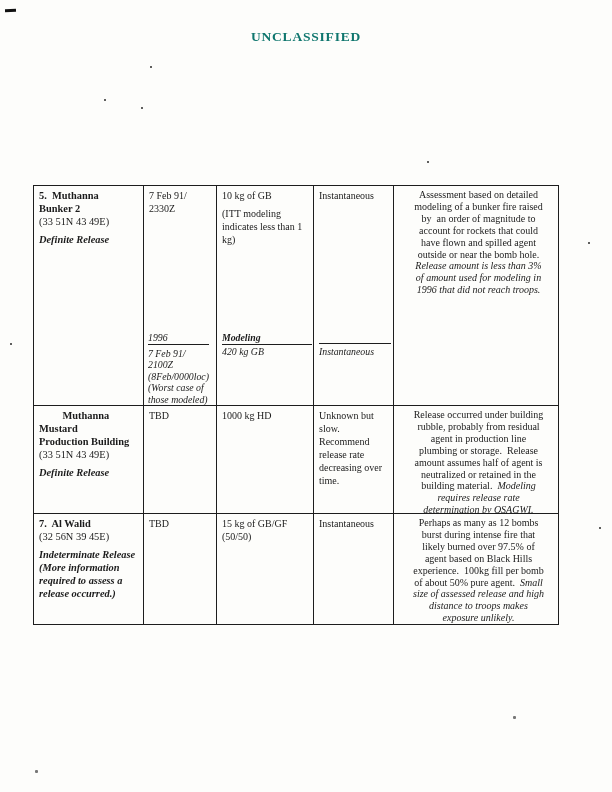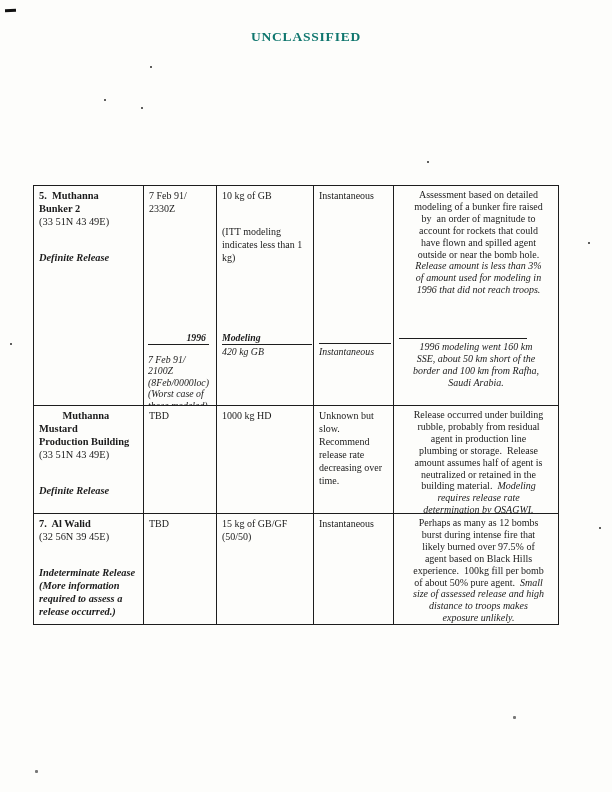--- a/index.html
+++ b/index.html
@@ -37,26 +37,26 @@
     white-space:pre-wrap;
     overflow:hidden;
   }
   .cell.cr{border-right:1.4px solid #1d1d1d;}
   .cell.cb{border-bottom:1.4px solid #1d1d1d;}
   .c1{font-size:10.4px;}
   .c5{font-size:10px;line-height:11.9px;text-align:center;}
   .b{font-weight:bold;}
   .i{font-style:italic;}
   .bi{font-weight:bold;font-style:italic;}
-  .gap{display:block;margin-top:23px;}
+  .gap{display:block;margin-top:5px;}
   .seg{display:block;}
   .inl{display:inline;white-space:pre-wrap;}
   
   .sub2{position:absolute;top:146px;left:4px;width:64px;font-size:9.8px;line-height:11.5px;font-style:italic;}
-  .sub2 .yr{display:block;width:58px;border-bottom:1.1px solid #1d1d1d;text-align:right;font-weight:bold;padding-right:3px;margin-bottom:9px;}
+  .sub2 .yr{display:block;width:58px;border-bottom:1.1px solid #1d1d1d;font-weight:normal;padding-right:3px;margin-bottom:3px;}
   .sub3{position:absolute;top:146px;left:5px;width:92px;font-size:9.8px;line-height:11.5px;font-style:italic;}
   .sub3 .mh{display:block;width:90px;border-bottom:1.1px solid #1d1d1d;font-weight:bold;margin-bottom:1px;}
   .sub4{position:absolute;top:157px;left:5px;width:76px;font-size:9.8px;line-height:11.5px;font-style:italic;}
   .sub4 .ol{display:block;width:72px;border-top:1.2px solid #1d1d1d;padding-top:2px;}
   .sub5{position:absolute;top:152px;left:5px;width:154px;font-size:10px;line-height:11.9px;font-style:italic;}
   .sub5 .ol{display:block;width:128px;border-top:1.2px solid #1d1d1d;margin-bottom:2px;}
   
   .speck{position:absolute;background:#2a2a2a;border-radius:1px;}
   .dash{position:absolute;left:5px;top:9px;width:11px;height:3px;background:#111;transform:rotate(-2deg);}
 </style>
@@ -81,24 +81,21 @@
 indicates less than 1
 kg)</span><div class="sub3"><span class="mh">Modeling</span><span class="seg">420 kg GB</span></div></div>
     <div class="cell c4 cr cb"><span class="seg">Instantaneous</span><div class="sub4"><span class="ol">Instantaneous</span></div></div>
     <div class="cell c5 cb"><span class="inl">Assessment based on detailed
 modeling of a bunker fire raised
 by  an order of magnitude to
 account for rockets that could
 have flown and spilled agent
 outside or near the bomb hole.</span><span class="seg i">Release amount is less than 3%
 of amount used for modeling in
-1996 that did not reach troops.</span><div class="sub5"><span class="ol"></span><span class="seg">1996 modeling went 160 km
-SSE, about 50 km short of the
-border and 100 km from Rafha,
-Saudi Arabia.</span></div></div>
+1996 that did not reach troops.</span></div>
 
     <div class="cell c1 cr cb"><span class="seg b">         Muthanna Mustard
 Production Building</span><span class="seg">(33 51N 43 49E)</span><span class="seg bi gap">Definite Release</span></div>
     <div class="cell c2 cr cb"><span class="seg">TBD</span></div>
     <div class="cell c3 cr cb"><span class="seg">1000 kg HD</span></div>
     <div class="cell c4 cr cb"><span class="seg">Unknown but slow.
 Recommend
 release rate
 decreasing over
 time.</span></div>

